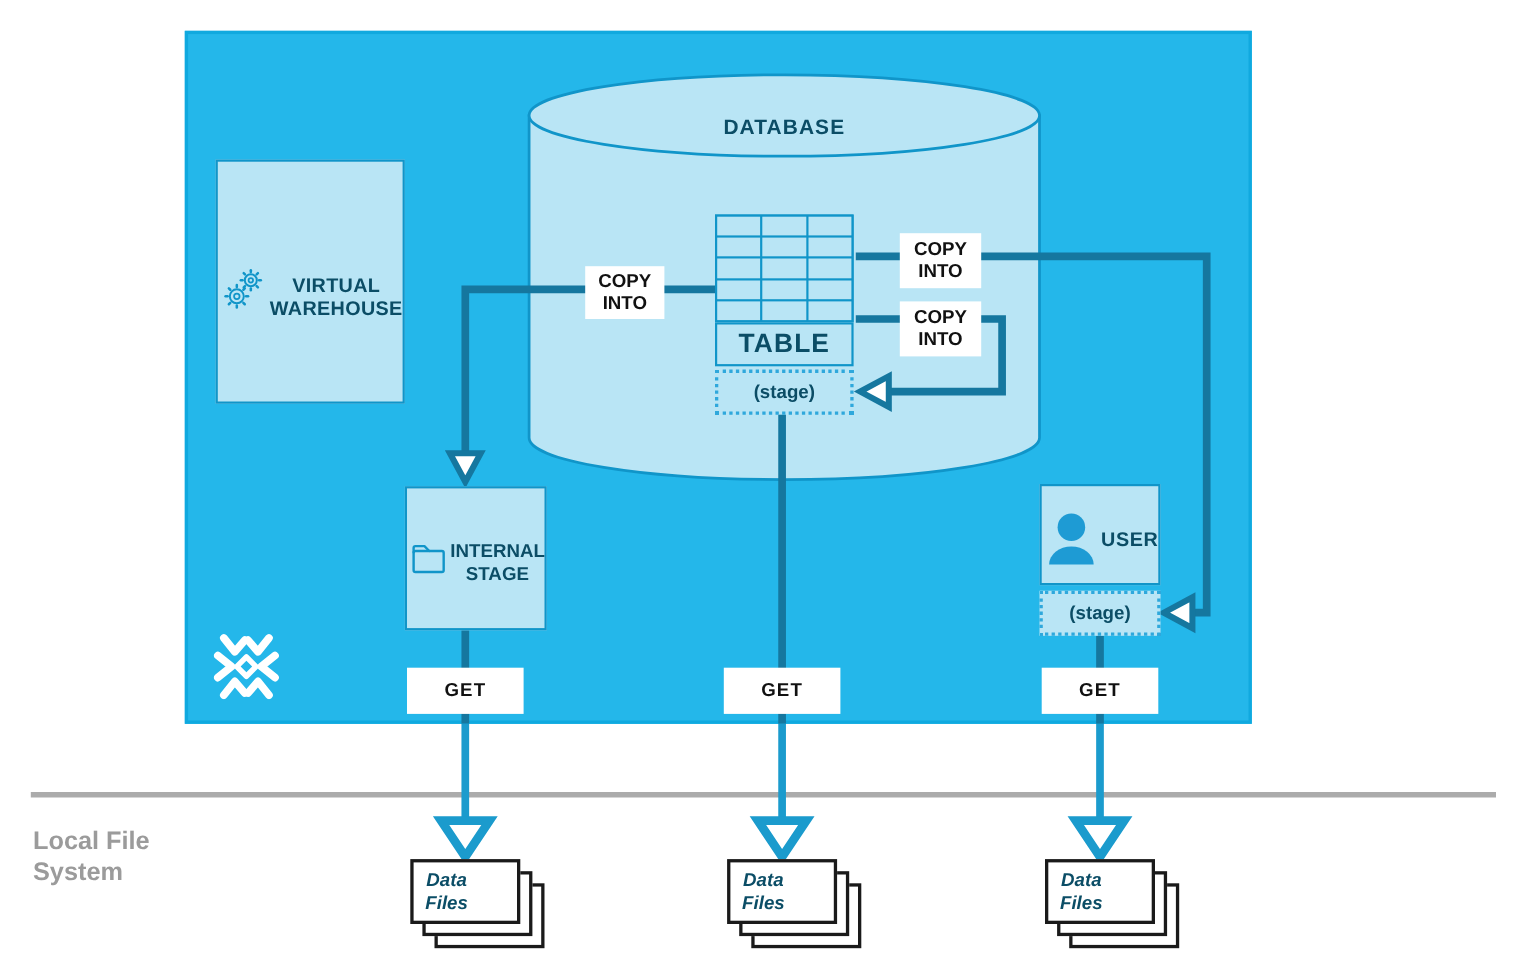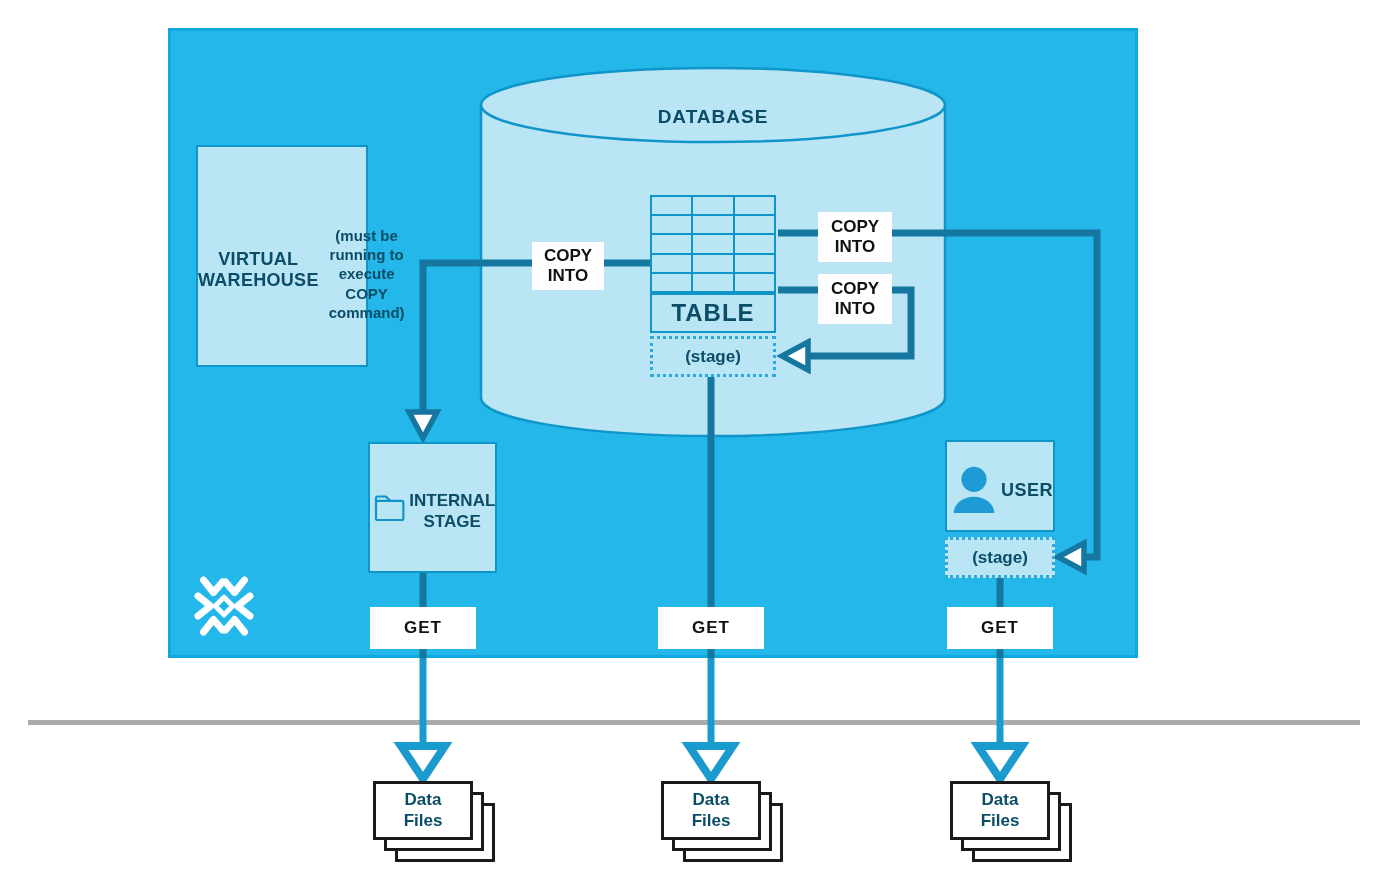--- a/index.html
+++ b/index.html
@@ -63,21 +63,21 @@
   .get{width:106px;height:42px;font-size:17px;letter-spacing:1px;}
   .get-1{left:370px;top:607px;}
   .get-2{left:658px;top:607px;}
   .get-3{left:947px;top:607px;}
 
   .divider{left:28px;top:720px;width:1332px;height:5px;background:var(--gray-line);z-index:3;}
   .lfs{left:30px;top:750px;width:160px;color:var(--gray-text);font-weight:700;
        font-size:23px;line-height:1.22;z-index:3;}
 
   .df{width:100px;height:59px;background:#ffffff;border:3px solid #1a1a1a;z-index:10;}
-  .df-front{display:flex;align-items:center;justify-content:center;text-align:center;}
+  .df-front{display:flex;align-items:center;justify-content:flex-start;text-align:center;font-style:italic;}
   .df-front span{font-size:17px;line-height:1.2;display:inline-block;width:60px;}
 
   .logo{left:194px;top:576px;width:60px;height:60px;z-index:10;}
 
   
   .cylshape{fill:var(--light-blue);stroke:var(--shape-border);stroke-width:2.5;}
   .conn{stroke:var(--line-dark);fill:none;stroke-width:7;}
   .conn-out{stroke:var(--line-bright);fill:none;stroke-width:7;}
   .ah{fill:#ffffff;stroke:var(--line-dark);stroke-width:5.5;stroke-linejoin:miter;}
   .ah-big{fill:#ffffff;stroke:var(--line-bright);stroke-width:8;stroke-linejoin:miter;}
@@ -147,21 +147,20 @@
           <line x1="19.5" y1="57" x2="15.5" y2="57"></line>
             <line x1="56.5" y1="57" x2="60.5" y2="57"></line>
           <line x1="24.9" y1="43.9" x2="22.1" y2="41.1"></line>
             <line x1="51.1" y1="70.1" x2="53.9" y2="72.9"></line>
           <line x1="51.1" y1="43.9" x2="53.9" y2="41.1"></line>
             <line x1="24.9" y1="70.1" x2="22.1" y2="72.9"></line>
         </g>
       </g>
     </svg>
     <div class="vw-title dkt">VIRTUAL WAREHOUSE</div>
-    <div class="vw-note dkt">(must be running to execute COPY command)</div>
   </div>
 
   <div class="abs tbl-grid">
     <div></div>
       <div></div>
       <div></div>
       <div></div>
       <div></div>
       <div></div>
       <div></div>
@@ -214,20 +213,21 @@
       <path d="M -26,-10 L -13.5,0 L -26,10"></path>
       <path d="M 26,-10 L 13.5,0 L 26,10"></path>
       <path d="M -20.5,-26 L -10.5,-13.5 L -1.5,-24"></path>
       <path d="M 1.5,-24 L 10.5,-13.5 L 20.5,-26"></path>
       <path d="M -20.5,26 L -10.5,13.5 L -1.5,24"></path>
       <path d="M 1.5,24 L 10.5,13.5 L 20.5,26"></path>
     </g>
   </svg>
 
   <div class="abs divider"></div>
+  <div class="abs lfs">Local File System</div>
 
   <div class="abs df" style="left:395px;top:803px;"></div>
   <div class="abs df" style="left:384px;top:792px;"></div>
   <div class="abs df df-front" style="left:373px;top:781px;">
     <span class="dkt">Data Files</span>
   </div>
 
   <div class="abs df" style="left:683px;top:803px;"></div>
   <div class="abs df" style="left:672px;top:792px;"></div>
   <div class="abs df df-front" style="left:661px;top:781px;">

